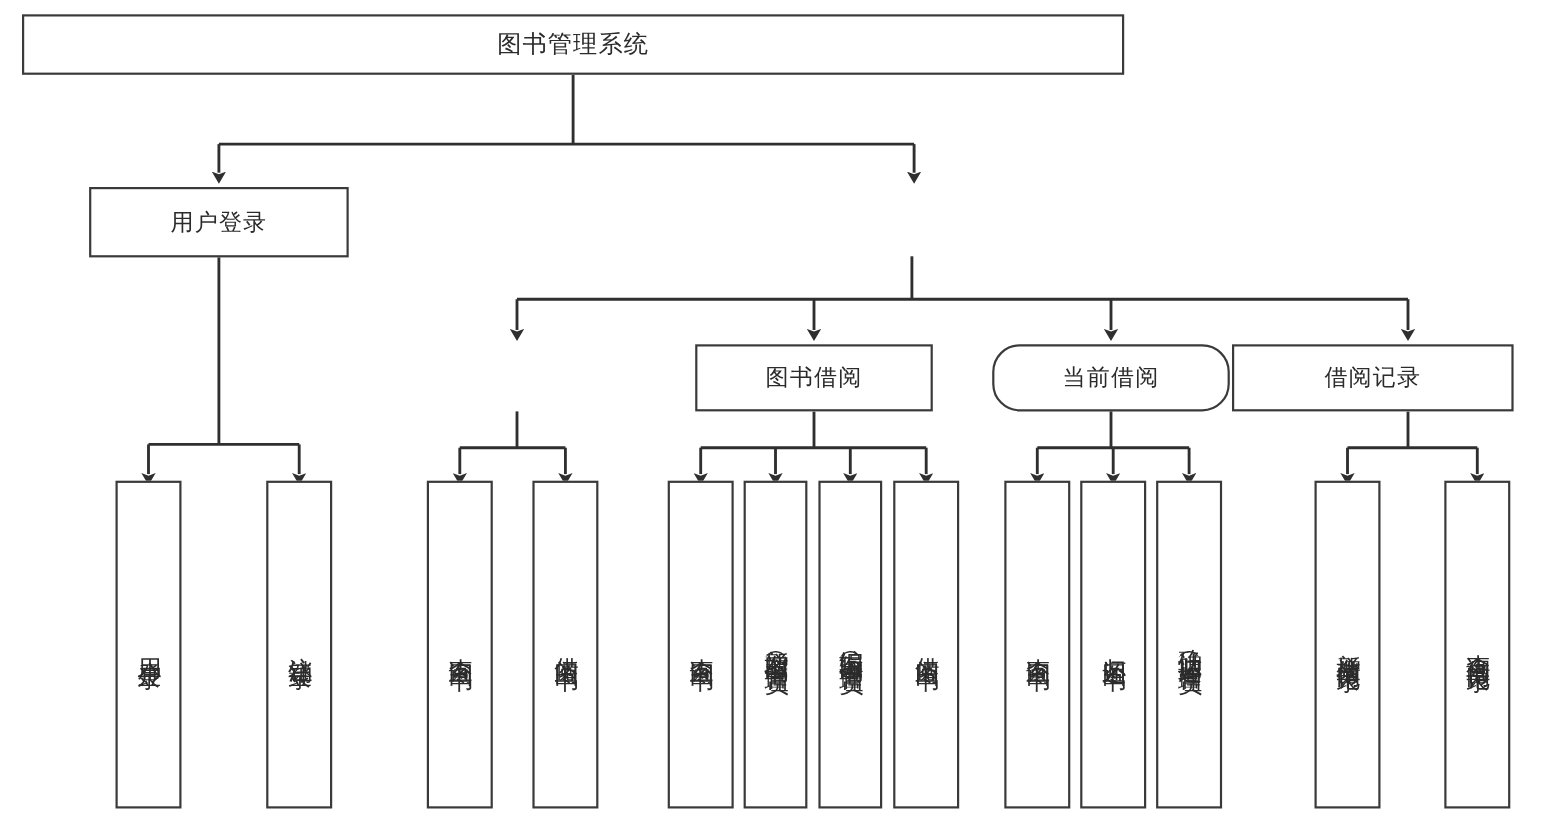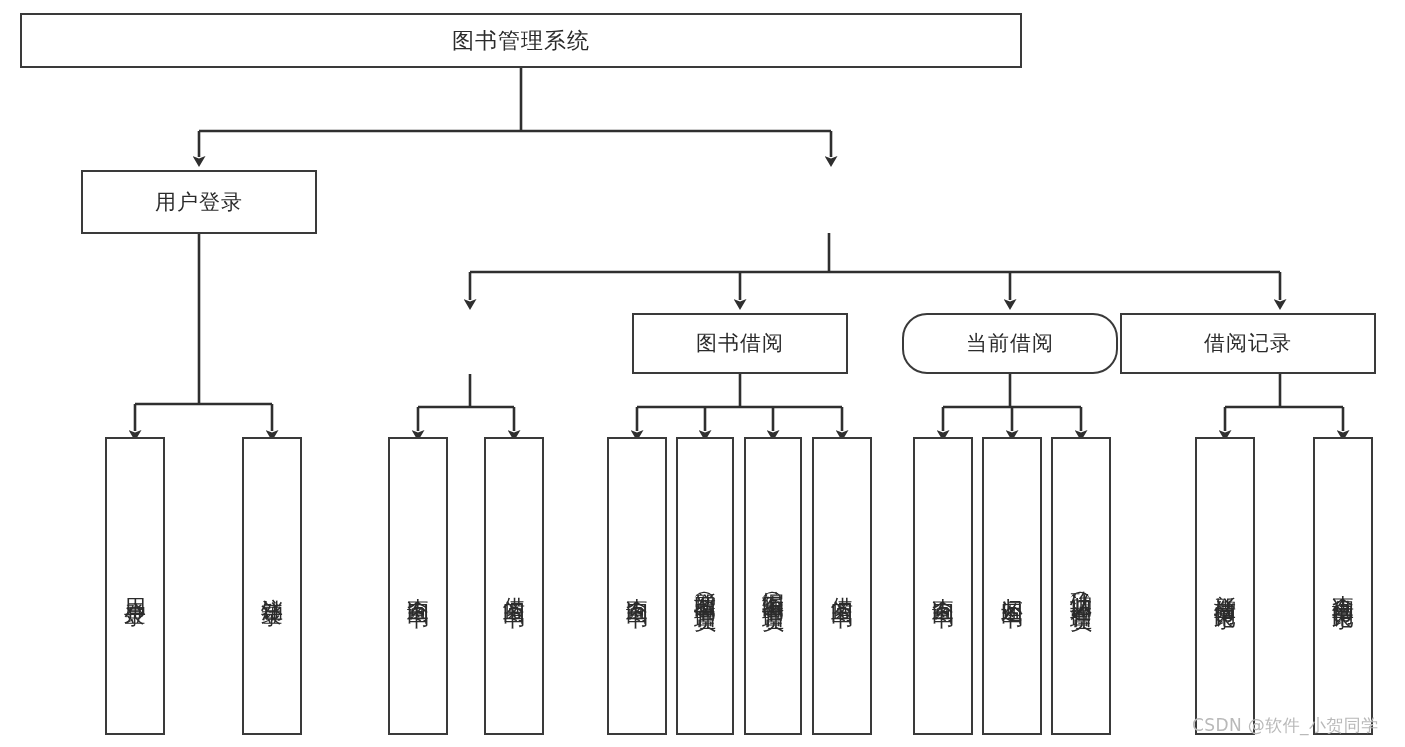--- a/index.html
+++ b/index.html
@@ -174,15 +174,14 @@
     <span class="label">确认归还（管理员）</span>
   </div>
 
   <div class="node vertical" style="left:1195px; top:437px; width:60px; height:298px;">
     <span class="label">新增借阅记录</span>
   </div>
   <div class="node vertical" style="left:1313px; top:437px; width:60px; height:298px;">
     <span class="label">查询借阅记录</span>
   </div>
 
-  <div class="watermark">CSDN @软件_小贺同学</div>
 
 </div>
 
 </body></html>

